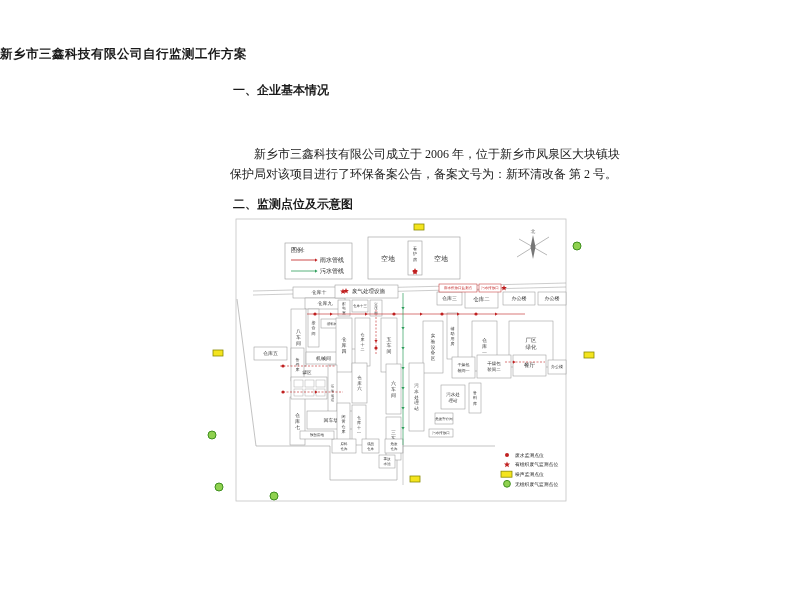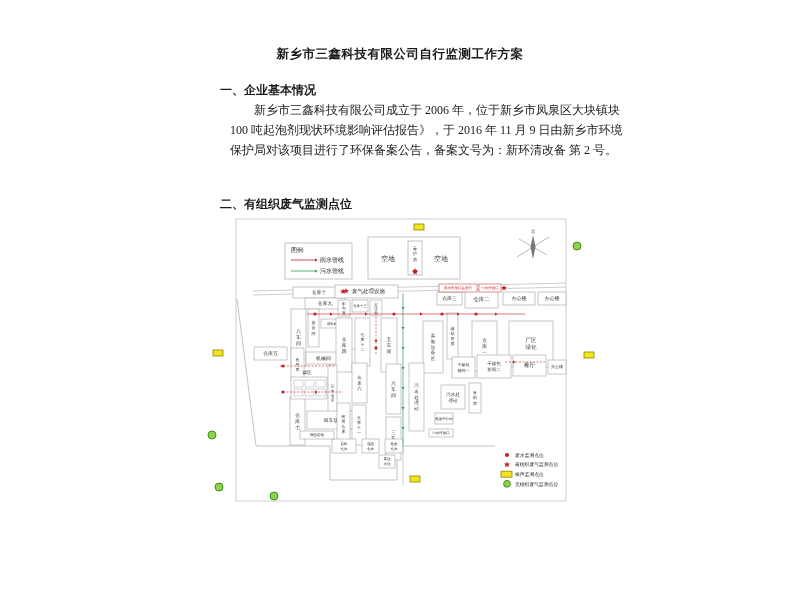--- a/index.html
+++ b/index.html
@@ -1,40 +1,39 @@
 <!DOCTYPE html>
 <html><head>
 <meta charset="utf-8">
 <style>
   html,body{margin:0;padding:0;background:#fff;}
   #canvas{position:relative;width:800px;height:600px;background:#ffffff;overflow:hidden;
           font-family:"Liberation Serif", serif;color:#1a1a1a;}
-  .doc-title{position:absolute;left:0;right:0;top:46px;text-align:center;
+  .doc-title{position:absolute;left:0;right:0;top:46px;
              font-size:12.5px;font-weight:bold;letter-spacing:0.5px;}
-  .sec-head{position:absolute;left:220px;font-size:12px;font-weight:bold;}
+  .sec-head{position:absolute;left:233px;font-size:12px;font-weight:bold;}
   #sec1{top:82px;}
   #sec2{top:196px;}
   #para{position:absolute;left:230px;top:100px;width:344px;font-size:12px;line-height:20px;}
   #para .pline{white-space:nowrap;}
-  #para .pline.first{text-indent:24px;}
+  #para .pline.first{text-indent:24px;margin-top:44px;}
   #diagram{position:absolute;left:195px;top:215px;}
   svg text{font-family:"Liberation Sans", sans-serif;}
 </style>
 </head>
 <body>
 <div id="canvas">
 
   <div class="doc-title">新乡市三鑫科技有限公司自行监测工作方案</div>
   <div class="sec-head" id="sec1">一、企业基本情况</div>
   <div id="para">
       <div class="pline first">新乡市三鑫科技有限公司成立于 2006 年，位于新乡市凤泉区大块镇块</div>
-      <div class="pline">100 吨起泡剂现状环境影响评估报告》，于 2016 年 11 月 9 日由新乡市环境</div>
       <div class="pline">保护局对该项目进行了环保备案公告，备案文号为：新环清改备 第 2 号。</div>
     </div>
-  <div class="sec-head" id="sec2">二、有组织废气监测点位</div>
+  <div class="sec-head" id="sec2">二、监测点位及示意图</div>
 
   <svg id="diagram" width="410" height="310" viewBox="0 0 410 310">
       <rect x="41" y="4" width="330" height="282" fill="#fff" stroke="#c4c4c4" stroke-width="0.8"></rect>
       <line x1="58" y1="76" x2="371" y2="68" stroke="#9a9a9a" stroke-width="0.5"></line>
       <line x1="58" y1="80" x2="371" y2="72" stroke="#9a9a9a" stroke-width="0.5"></line>
       <path d="M42,84 L61,231 L135,231 L135,265 L202,265 L202,231 L300,231" fill="none" stroke="#9a9a9a" stroke-width="0.6"></path>
       <rect x="90" y="28" width="67" height="36" fill="#fff" stroke="#9a9a9a" stroke-width="0.6"></rect>
       <text x="96" y="37" font-size="6" fill="#222" text-anchor="start">图例:</text>
       <line x1="96" y1="45" x2="120" y2="45" stroke="#c02020" stroke-width="0.8"></line>
       <polygon points="120,43.375 122.6,45 120,46.625" fill="#c02020"></polygon>

